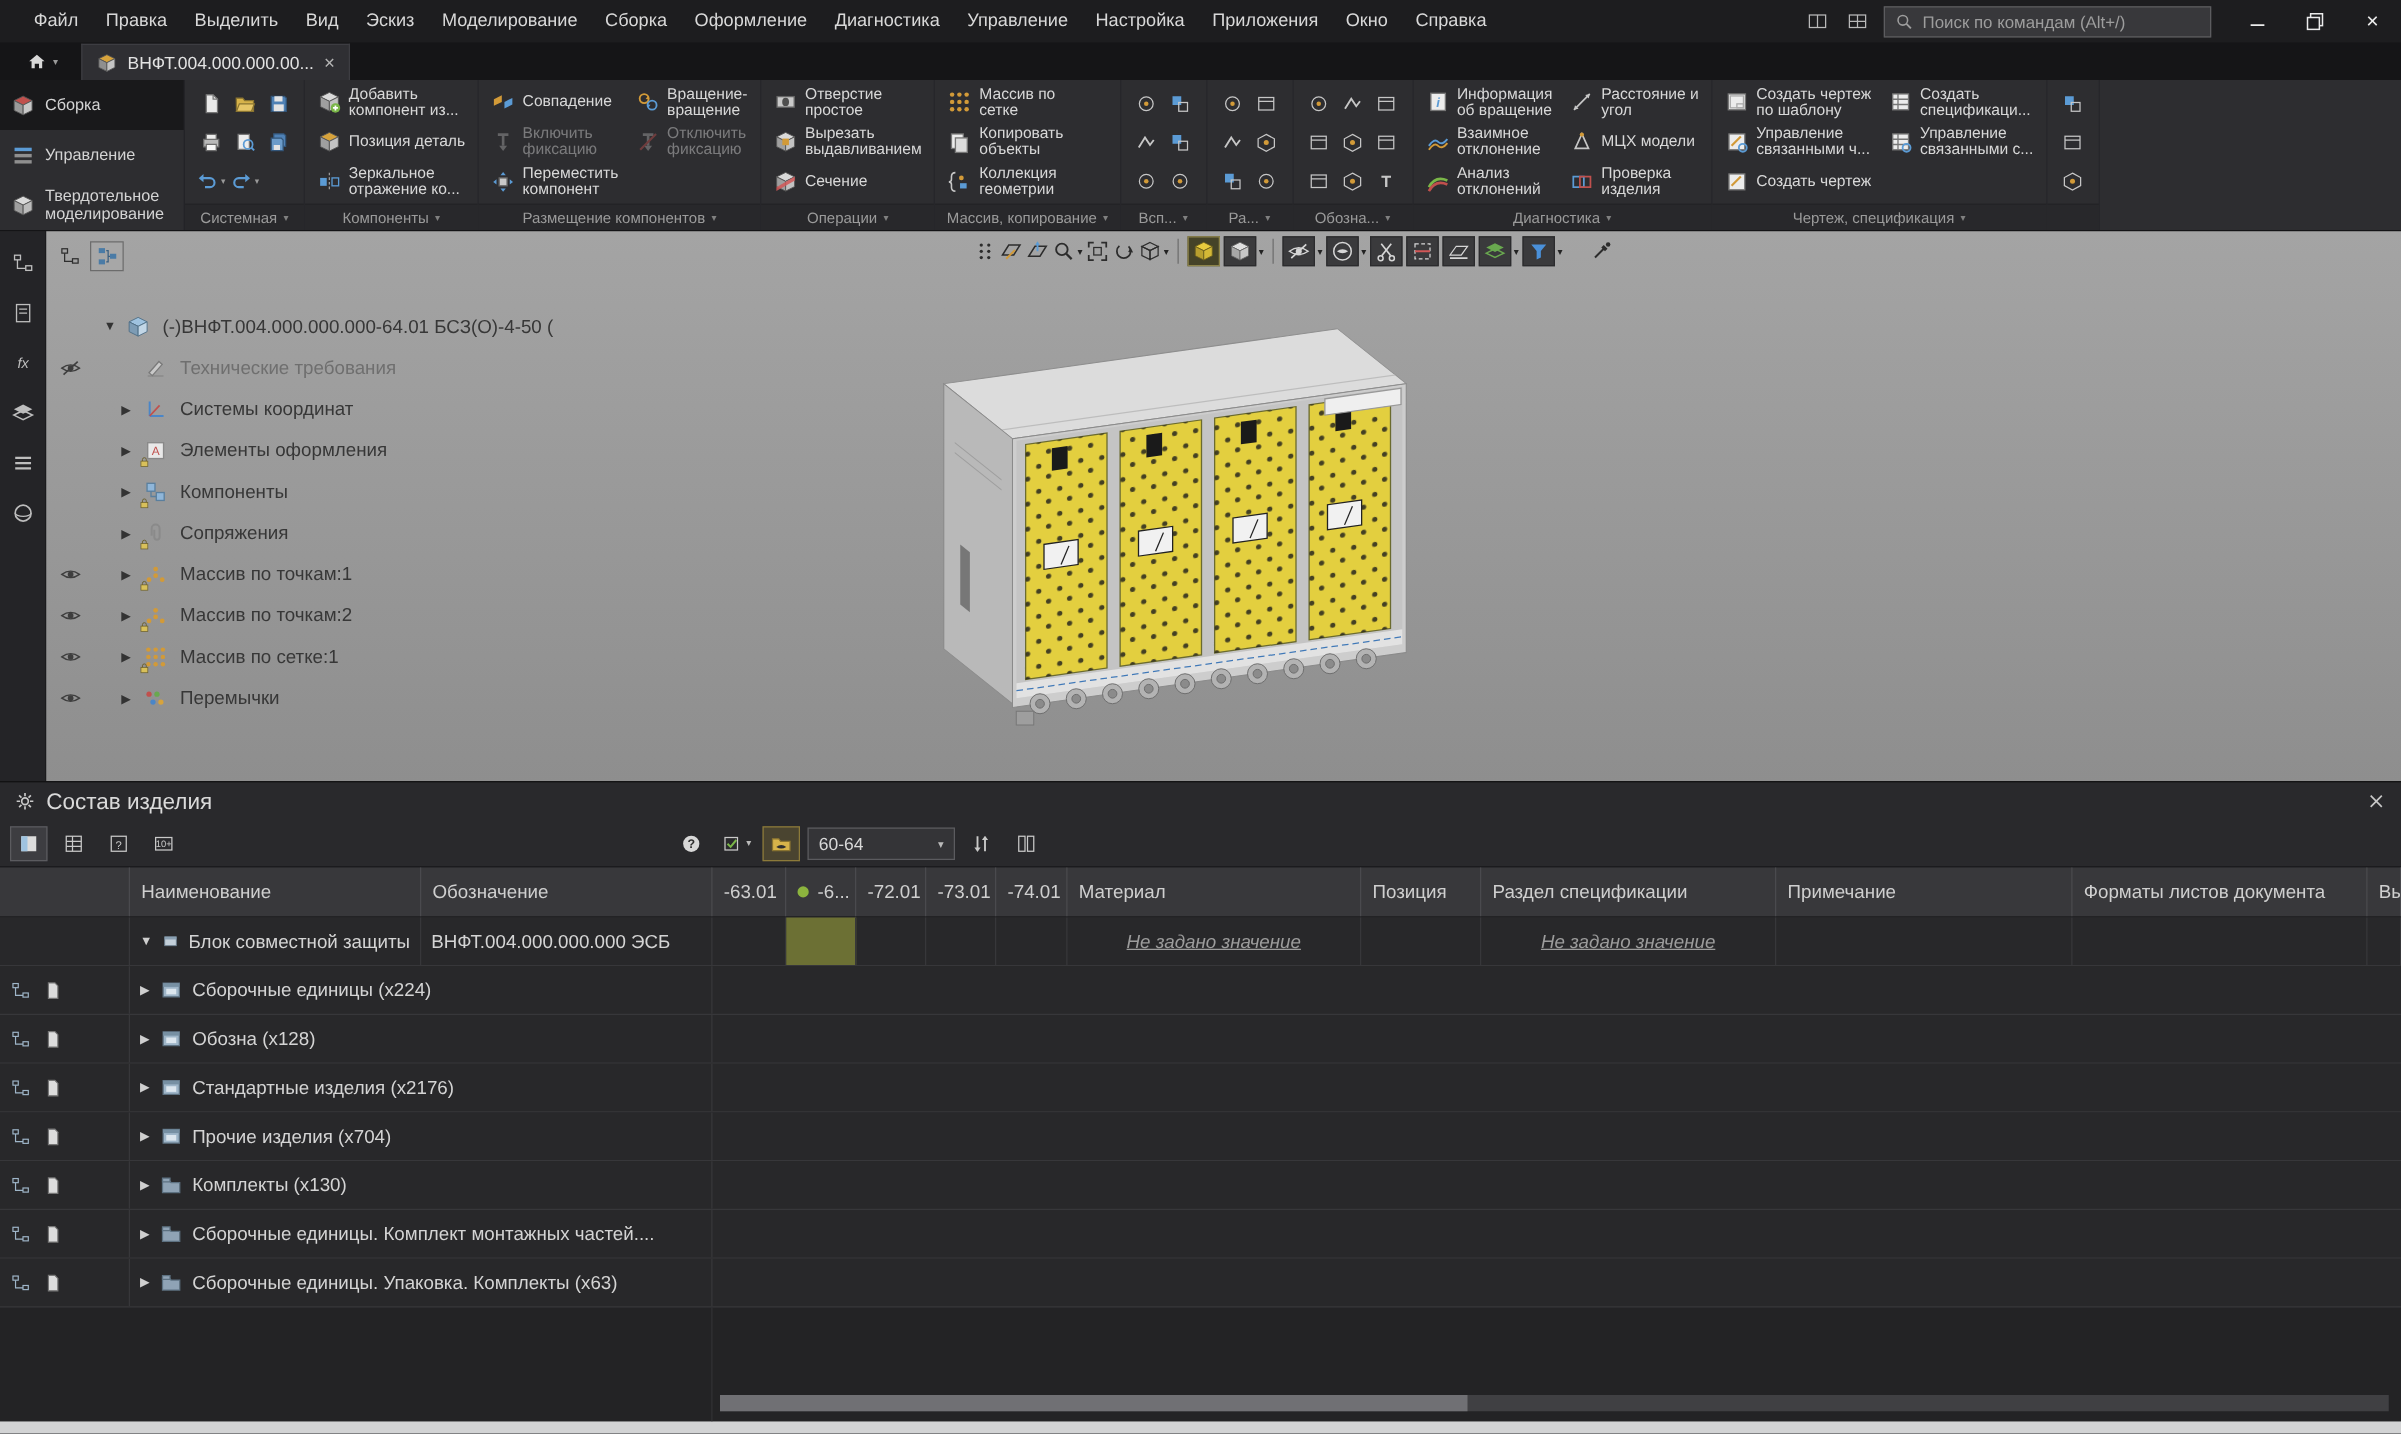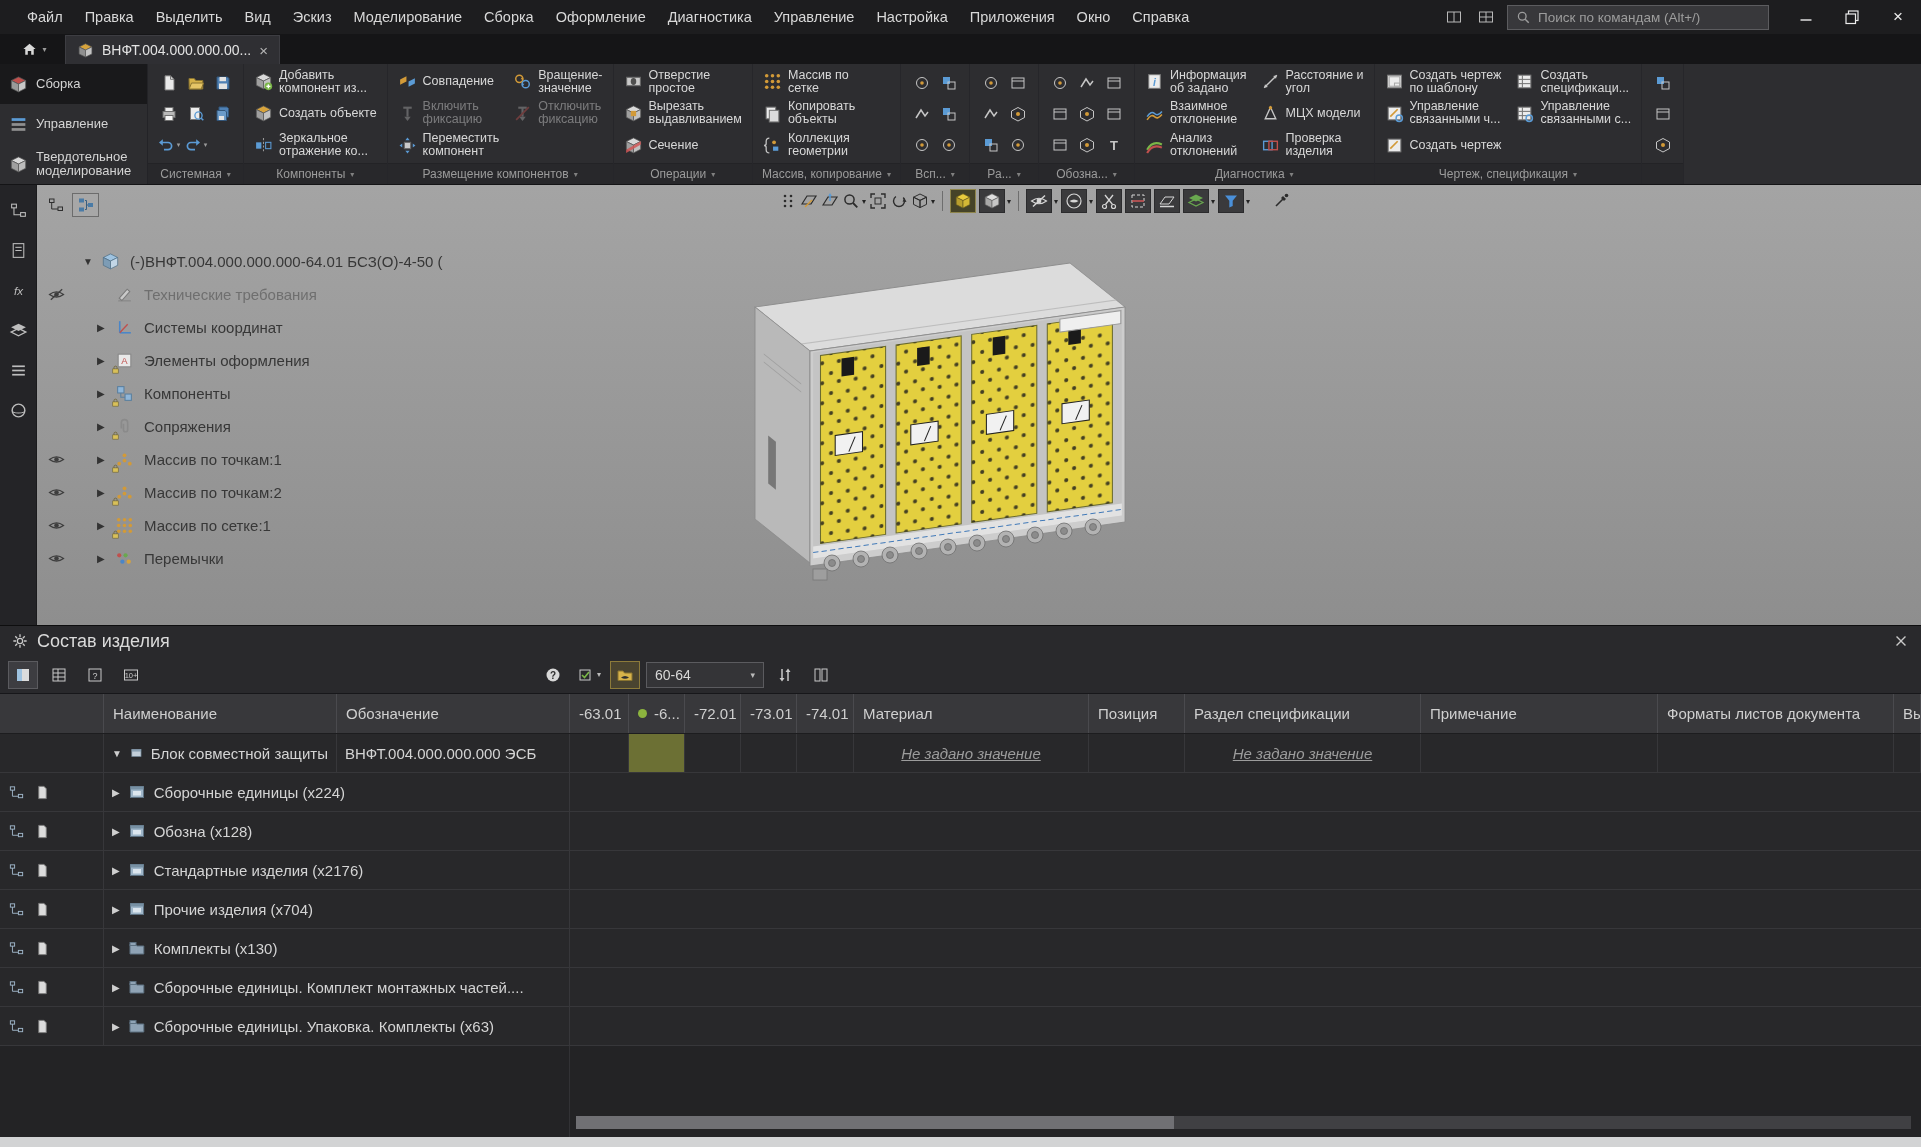--- a/index.html
+++ b/index.html
@@ -287,21 +287,21 @@
                 <polygon points="9,8.6 15.8,5.2 15.8,12.6 9,16" fill="#c2c2c2" stroke="#555" stroke-width="0.7"></polygon>
                 <circle cx="13.6" cy="13.6" r="3.6" fill="#7ab648"></circle>
                 <line x1="13.6" y1="11.7" x2="13.6" y2="15.5" stroke="#fff" stroke-width="1.3"></line>
                 <line x1="11.7" y1="13.6" x2="15.5" y2="13.6" stroke="#fff" stroke-width="1.3"></line>
               </svg><span>Добавить
 компонент из...</span></div>
             <div class="rbtn"><svg width="19" height="19" viewBox="0 0 18 18">
                 <polygon points="9,1.8 15.8,5.2 9,8.6 2.2,5.2" fill="#d7a33c" stroke="#555" stroke-width="0.7"></polygon>
                 <polygon points="2.2,5.2 9,8.6 9,16 2.2,12.6" fill="#9f9f9f" stroke="#555" stroke-width="0.7"></polygon>
                 <polygon points="9,8.6 15.8,5.2 15.8,12.6 9,16" fill="#c2c2c2" stroke="#555" stroke-width="0.7"></polygon>
-              </svg><span>Создать объекте</span></div>
+              </svg><span>Позиция деталь</span></div>
             <div class="rbtn"><svg width="19" height="19" viewBox="0 0 18 18">
                 <line x1="9" y1="2" x2="9" y2="16" stroke="#999" stroke-dasharray="2,1.5"></line>
                 <rect x="2" y="6" width="5" height="6" fill="#5b9bd5"></rect>
                 <rect x="11" y="6" width="5" height="6" fill="none" stroke="#5b9bd5"></rect>
               </svg><span>Зеркальное
 отражение ко...</span></div>
           </div>
           <div class="rlabel">
             <span>Компоненты</span>
             <span class="dd">▾</span>
@@ -326,21 +326,21 @@
                 <polygon points="16.5,9 14,7 14,11" fill="#5b9bd5"></polygon>
                 <rect x="6" y="6" width="6" height="6" fill="#c9c9c9" stroke="#666"></rect>
               </svg><span>Переместить
 компонент</span></div>
             <div class="rbtn"><svg width="19" height="19" viewBox="0 0 18 18">
                 <circle cx="6" cy="6.5" r="3.4" fill="none" stroke="#d29a38" stroke-width="1.4"></circle>
                 <polygon points="8.8,4.5 10,7 7.2,6.8" fill="#d29a38"></polygon>
                 <circle cx="12" cy="11.5" r="3.4" fill="none" stroke="#5b9bd5" stroke-width="1.4"></circle>
                 <polygon points="9.2,13.5 8,11 10.8,11.2" fill="#5b9bd5"></polygon>
               </svg><span>Вращение-
-значение</span></div>
+вращение</span></div>
             <div class="rbtn disabled"><svg width="19" height="19" viewBox="0 0 18 18">
                 <line x1="9" y1="3.5" x2="9" y2="12" stroke="#a5a5a5" stroke-width="2"></line>
                 <polygon points="6,12 12,12 9,16" fill="#a5a5a5"></polygon>
                 <line x1="5" y1="3.5" x2="13" y2="3.5" stroke="#a5a5a5" stroke-width="2"></line>
                 <line x1="3" y1="15" x2="15" y2="3" stroke="#c0504d" stroke-width="1.6"></line>
               </svg><span>Отключить
 фиксацию</span></div>
           </div>
           <div class="rlabel">
             <span>Размещение компонентов</span>
@@ -549,21 +549,21 @@
             <span>Обозна...</span>
             <span class="dd">▾</span>
           </div>
         </div>
         <div class="rgroup">
           <div class="rbody-btns">
             <div class="rbtn"><svg width="19" height="19" viewBox="0 0 18 18">
                 <rect x="3.5" y="2.5" width="11" height="13" fill="#ececec" stroke="#777"></rect>
                 <text x="9" y="13" text-anchor="middle" font-size="10" font-style="italic" font-weight="bold" fill="#5b9bd5">i</text>
               </svg><span>Информация
-об задано</span></div>
+об вращение</span></div>
             <div class="rbtn"><svg width="19" height="19" viewBox="0 0 18 18">
                 <path d="M2,12 Q6,6 9,9 T16,7" fill="none" stroke="#5b9bd5" stroke-width="1.5"></path>
                 <path d="M2,15 Q6,9 9,12 T16,10" fill="none" stroke="#d29a38" stroke-width="1.5"></path>
               </svg><span>Взаимное
 отклонение</span></div>
             <div class="rbtn"><svg width="19" height="19" viewBox="0 0 18 18">
                 <path d="M2,13 Q7,4 16,8" fill="none" stroke="#7ab648" stroke-width="2"></path>
                 <path d="M2,16 Q7,7 16,11" fill="none" stroke="#c0504d" stroke-width="2"></path>
               </svg><span>Анализ
 отклонений</span></div>

